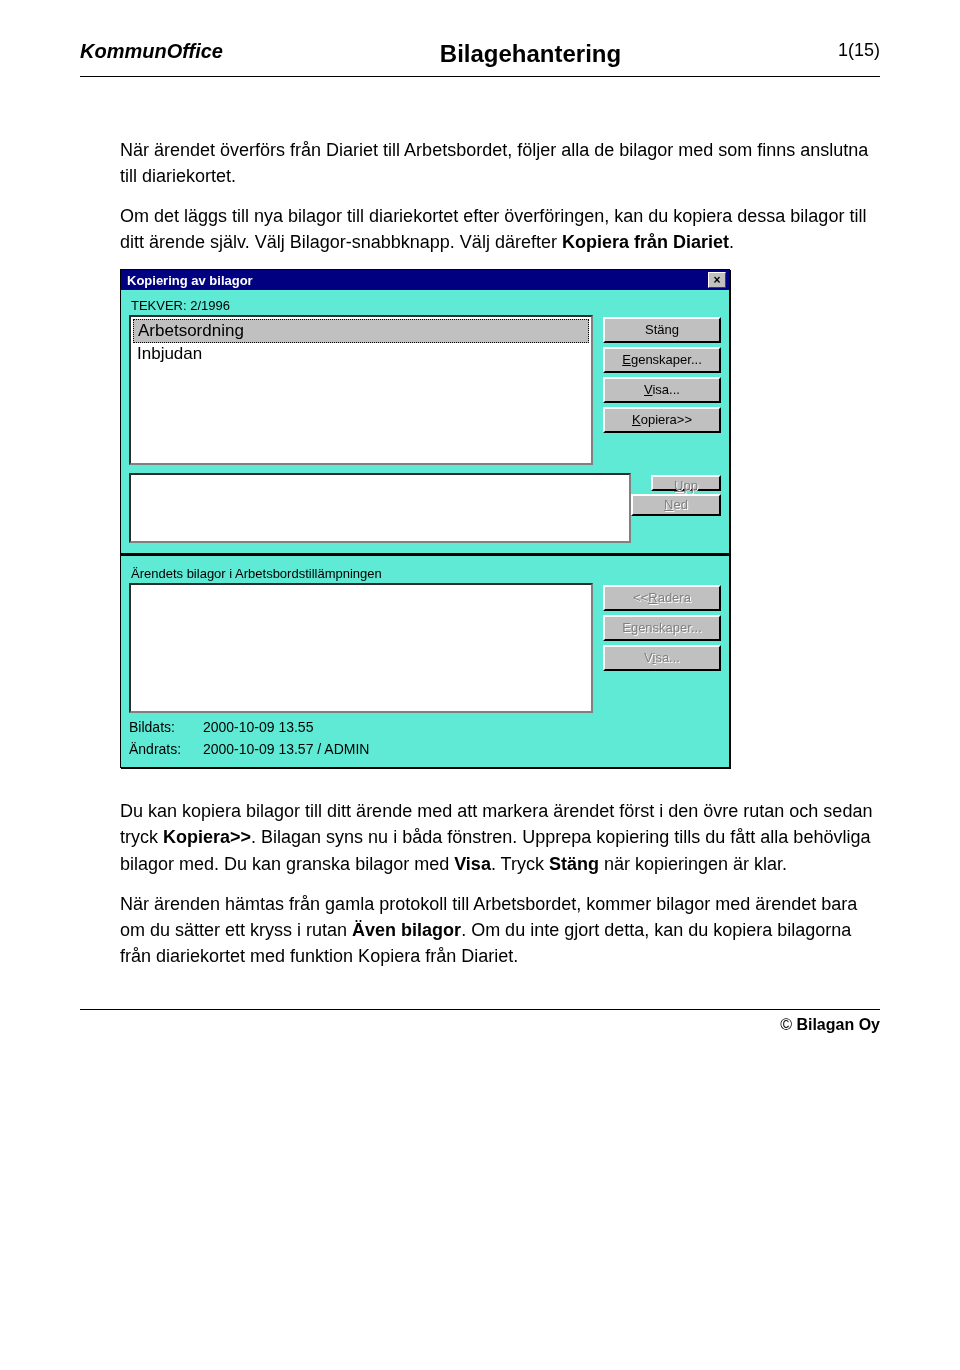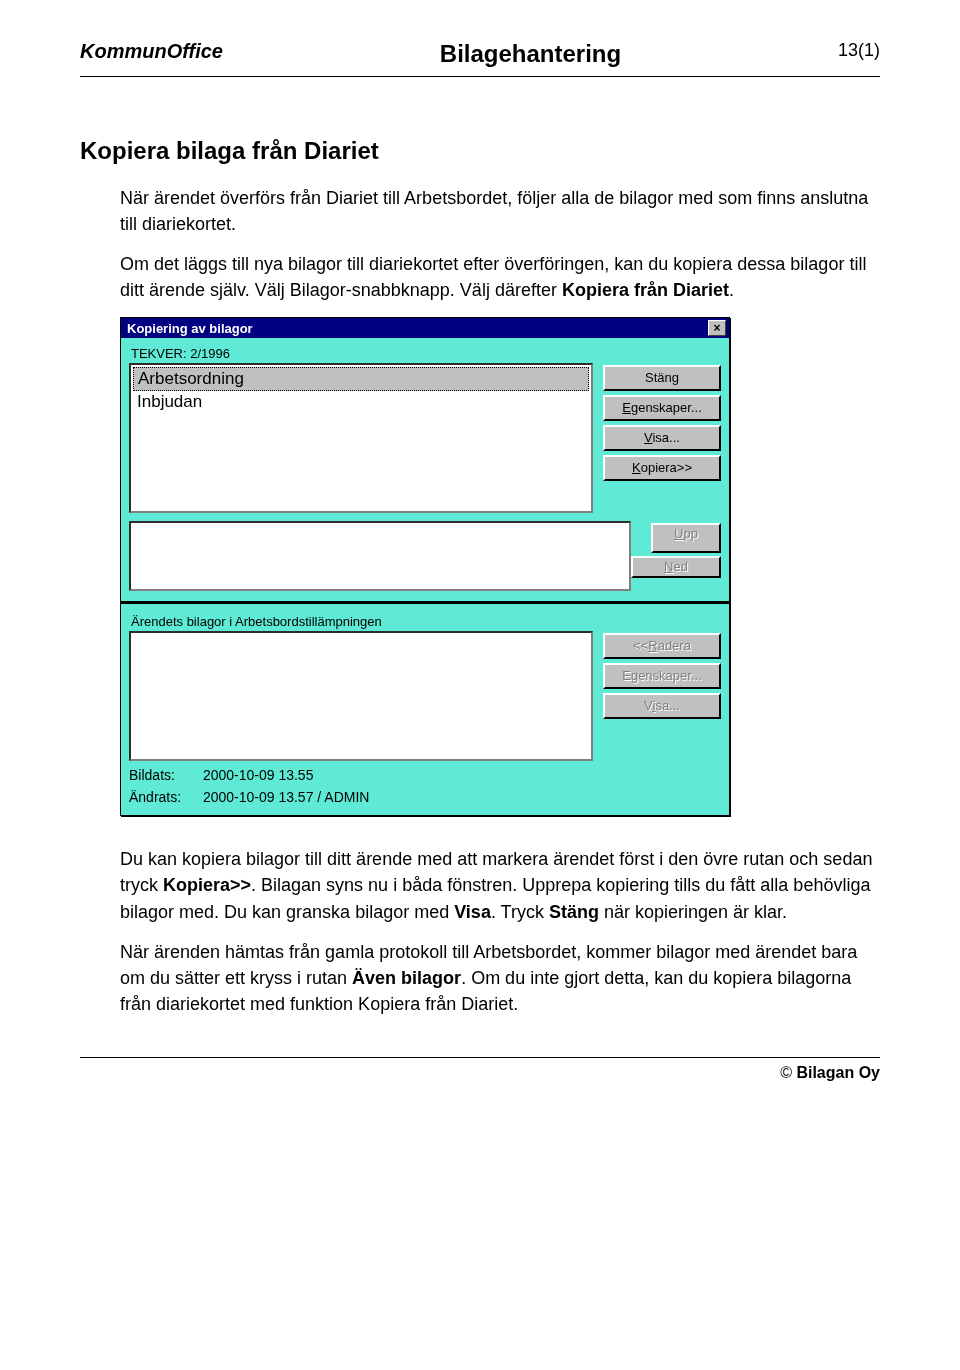--- a/index.html
+++ b/index.html
@@ -163,24 +163,23 @@
   .u { text-decoration: underline; }
 </style>
 </head>
 <body>
 
 <div class="page">
 
   <div class="header">
     <span class="left">KommunOffice</span>
     <span class="center">Bilagehantering</span>
-    <span class="right">13(1)</span>
+    <span class="right">1(15)</span>
   </div>
 
-  <h2 class="section-title">Kopiera bilaga från Diariet</h2>
 
   <p class="body-text">När ärendet överförs från Diariet till Arbetsbordet, följer alla de bilagor med som finns anslutna till diariekortet.</p>
 
   <p class="body-text">
     <span>Om det läggs till nya bilagor till diariekortet efter överföringen, kan du kopiera dessa bilagor till ditt ärende själv. Välj Bilagor-snabbknapp. Välj därefter </span><span class="bold">Kopiera från Diariet</span><span>.</span>
   </p>
 
   <div class="dialog-wrap">
     <div class="dialog">
       <div class="titlebar">
@@ -199,21 +198,21 @@
             <div class="btn">Stäng</div>
             <div class="btn"><span class="u">E</span>genskaper...</div>
             <div class="btn"><span class="u">V</span>isa...</div>
             <div class="btn"><span class="u">K</span>opiera&gt;&gt;</div>
           </div>
         </div>
 
         <div class="row" style="margin-top:8px;">
           <div class="listbox small"></div>
           <div class="btn-col-narrow">
-            <div class="btn disabled" style="width:70px;height:30px;line-height:18px;"><span class="u">U</span>pp</div>
+            <div class="btn disabled" style="width:70px;height:16px;line-height:18px;"><span class="u">U</span>pp</div>
             <div class="btn disabled" style="width:90px;height:22px;line-height:18px;"><span class="u">N</span>ed</div>
           </div>
         </div>
 
         <div class="sep"></div>
 
         <div class="field-label">Ärendets bilagor i Arbetsbordstillämpningen</div>
 
         <div class="row">
           <div class="listbox med"></div>

